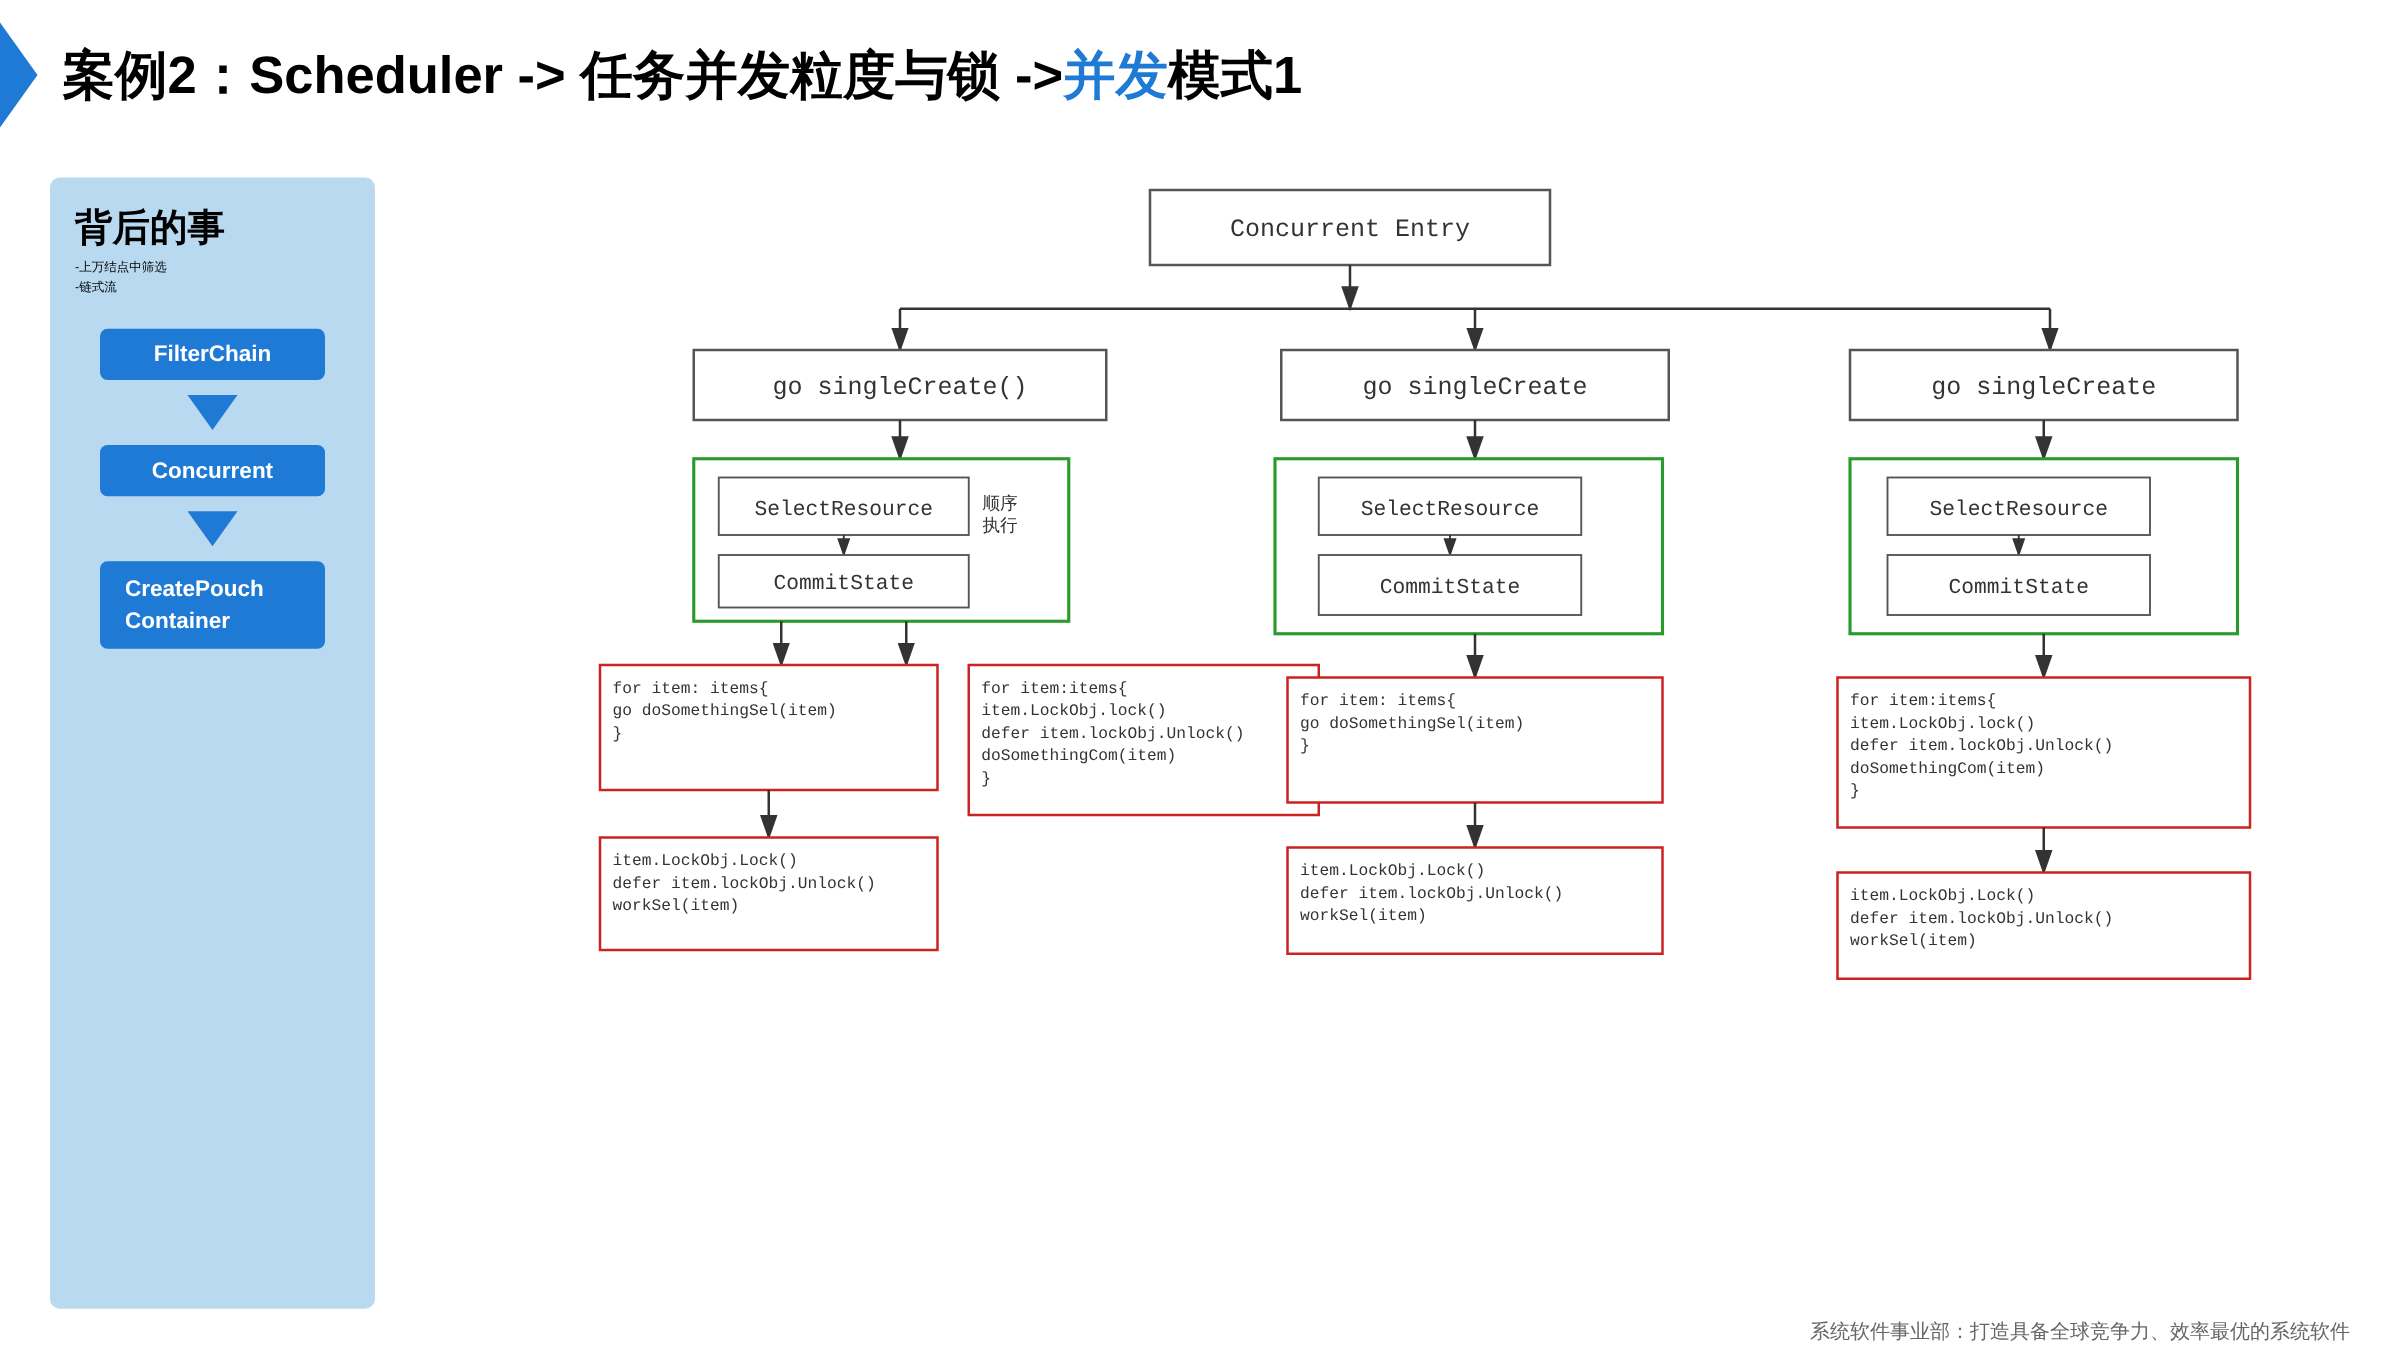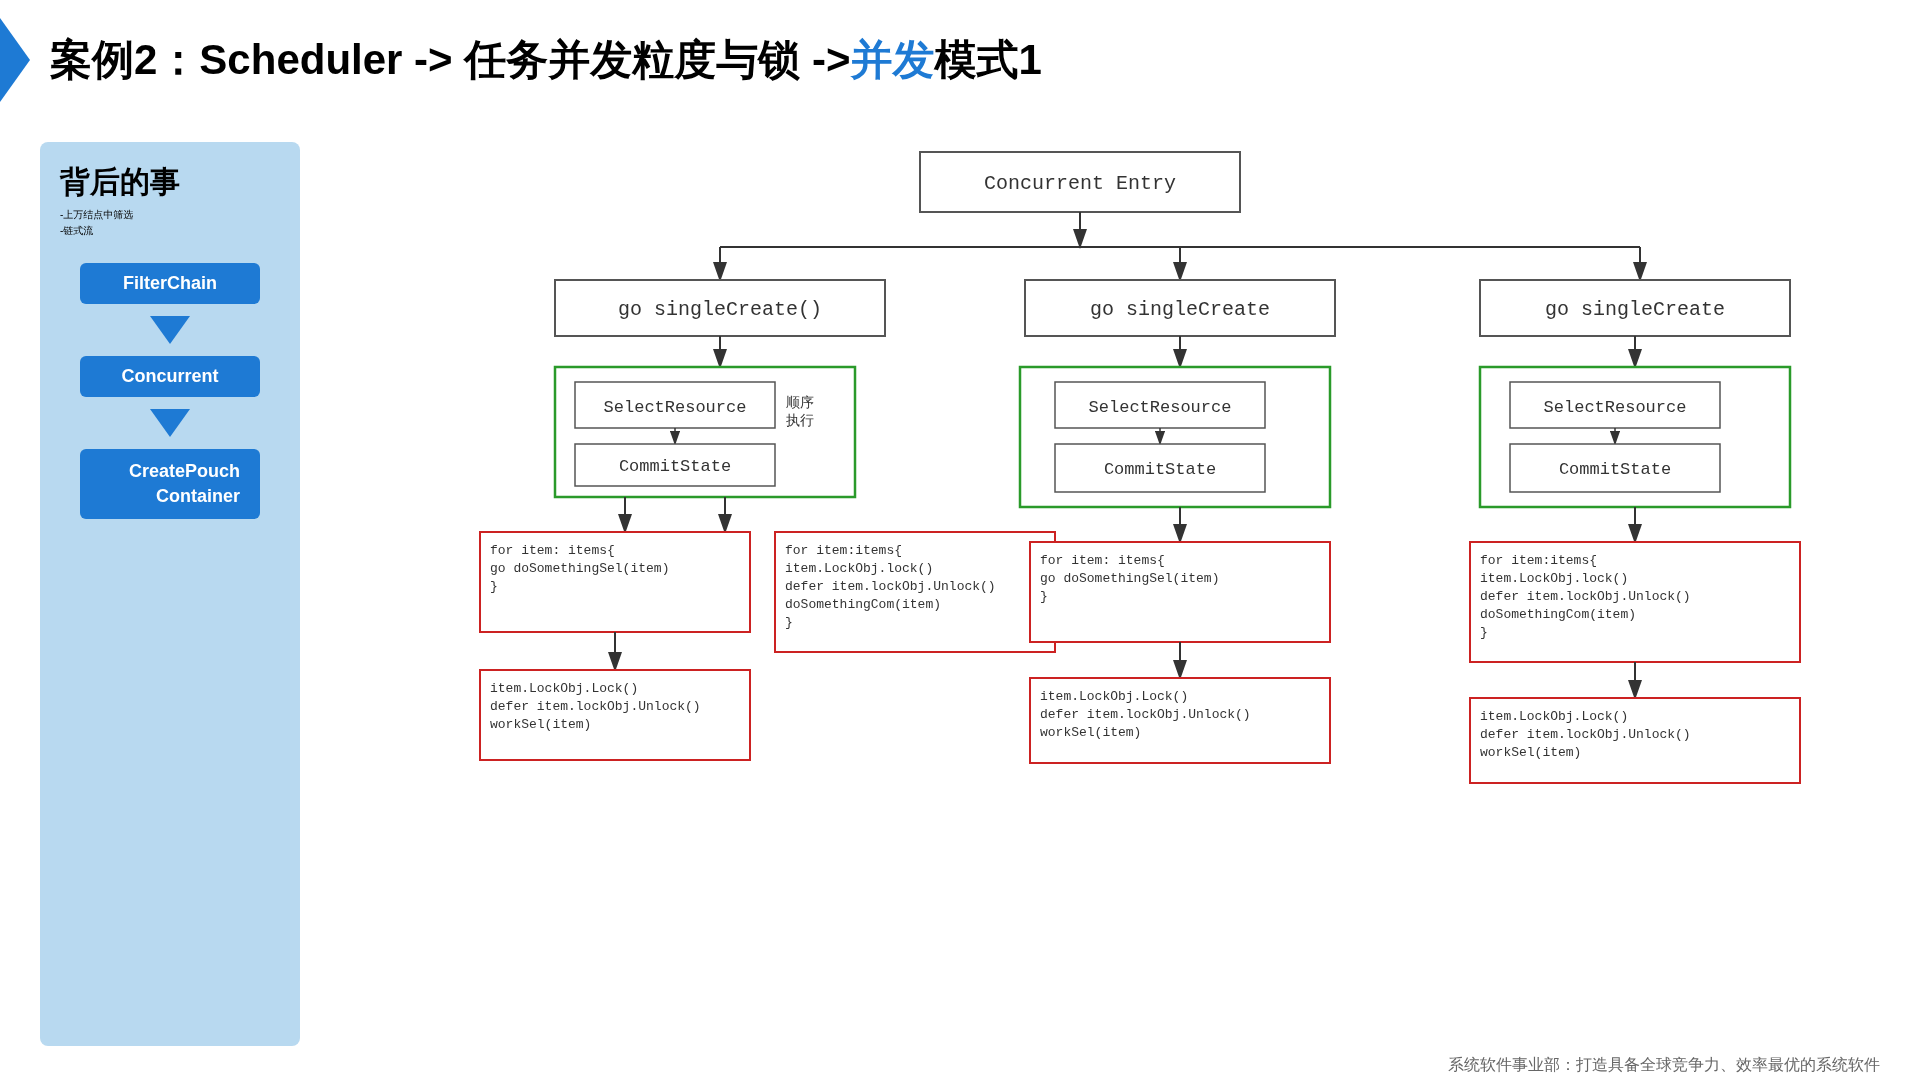--- a/index.html
+++ b/index.html
@@ -130,21 +130,21 @@
   <div class="sidebar-box">
     <div class="sidebar-title">背后的事</div>
     <div class="sidebar-desc">
       <div>-上万结点中筛选</div>
       <div>-链式流</div>
     </div>
     <div class="chain-node">FilterChain</div>
     <div class="arrow-down"></div>
     <div class="chain-node">Concurrent</div>
     <div class="arrow-down"></div>
-    <div class="chain-node" style="text-align:right;line-height:1.4">CreatePouch<br>Container</div>
+    <div class="chain-node" style="text-align:left;line-height:1.4">CreatePouch<br>Container</div>
   </div>
 
   <div class="diagram">
     <svg viewBox="0 0 1500 900" xmlns="http://www.w3.org/2000/svg">
       <defs>
         <marker id="arrowhead" markerWidth="10" markerHeight="7" refX="9" refY="3.5" orient="auto">
           <polygon points="0 0, 10 3.5, 0 7" fill="#333"></polygon>
         </marker>
       </defs>
 

